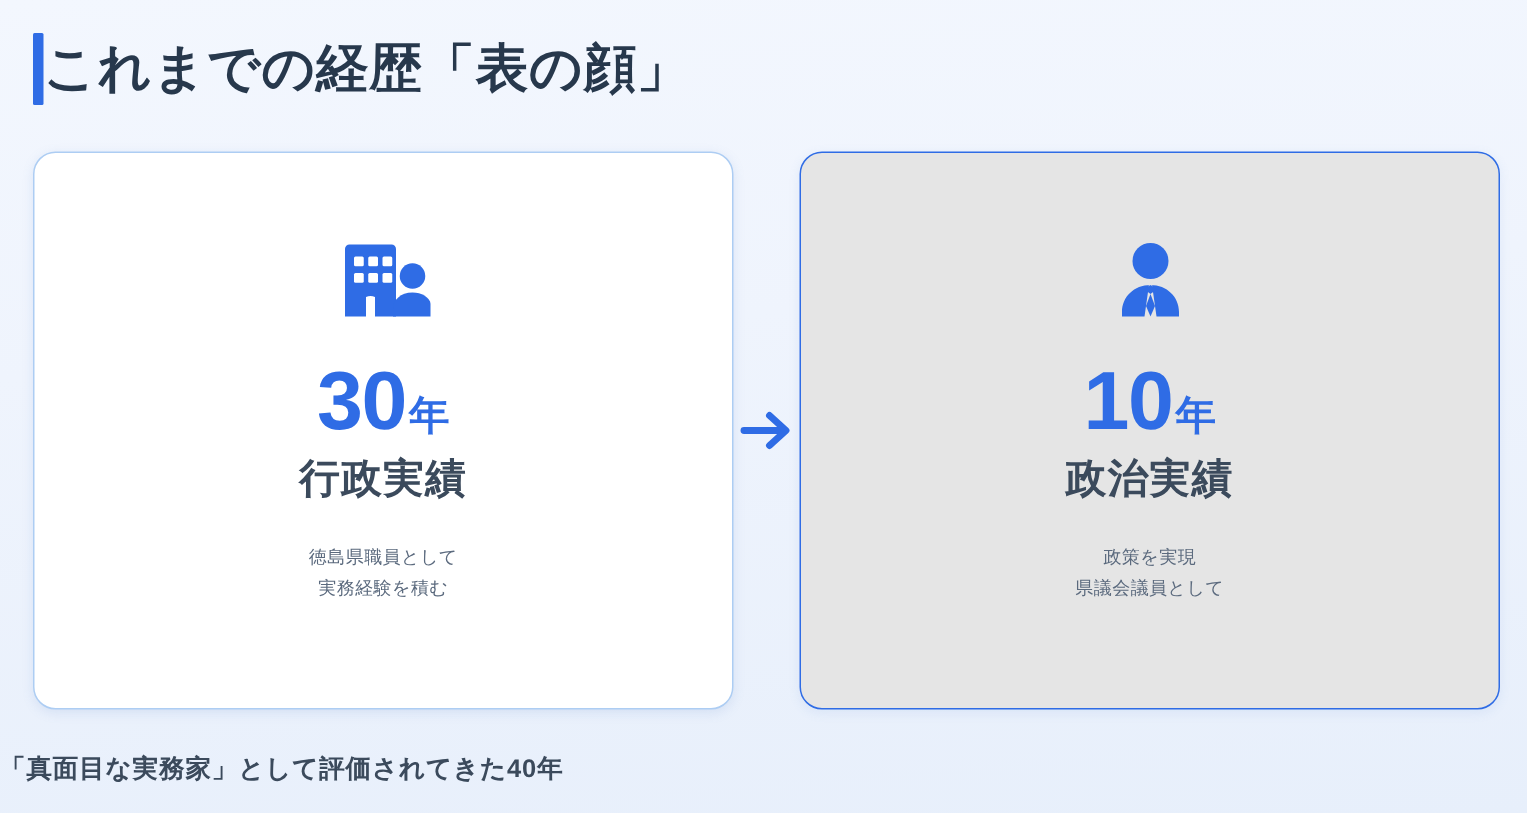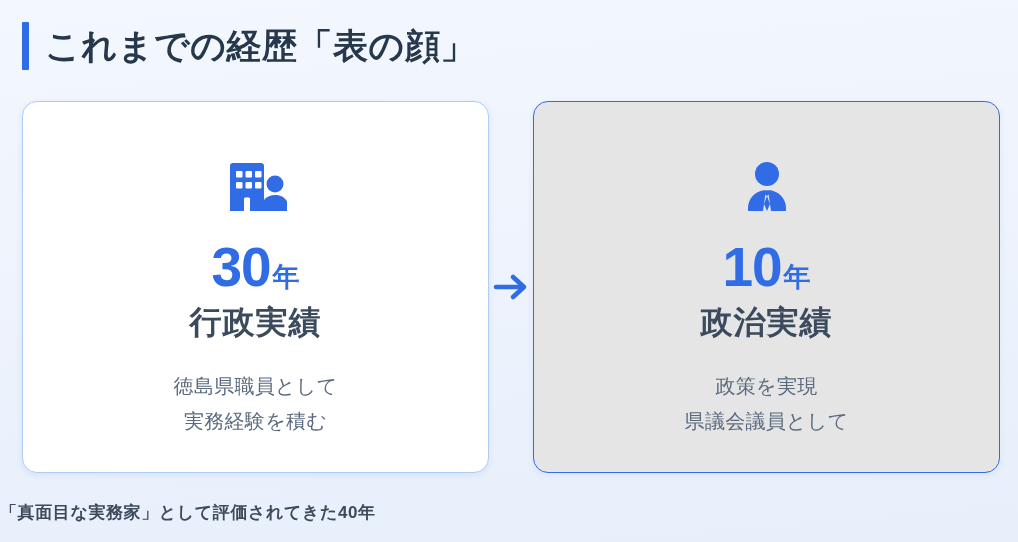--- a/index.html
+++ b/index.html
@@ -14,21 +14,20 @@
   body {
     font-family: "Liberation Sans", "DejaVu Sans", sans-serif;
     background: linear-gradient(175deg, #f3f7fe 0%, #eff4fd 40%, #e7effb 100%);
     position: relative;
   }
 
   
   .header {
     display: flex;
     align-items: center;
-    gap: 16px;
     padding: 20px 0 0 22px;
     height: 72px;
   }
 
   .accent-bar {
     width: 7px;
     height: 48px;
     background: #2f6ce5;
     border-radius: 1px;
     flex: 0 0 auto;
@@ -116,29 +115,29 @@
     letter-spacing: -1px;
   }
 
   .stat-unit {
     font-size: 27px;
     font-weight: bold;
     margin-left: 2px;
   }
 
   .stat-label {
-    font-size: 32px;
+    font-size: 27px;
     font-weight: bold;
     color: #3b4a5c;
     letter-spacing: 1px;
     margin-bottom: 24px;
   }
 
   .stat-desc {
-    font-size: 20px;
+    font-size: 12px;
     color: #5b6a7e;
     line-height: 1.75;
     text-align: center;
     letter-spacing: 0.3px;
   }
 
   
   .footer-caption {
     position: absolute;
     left: 0;

